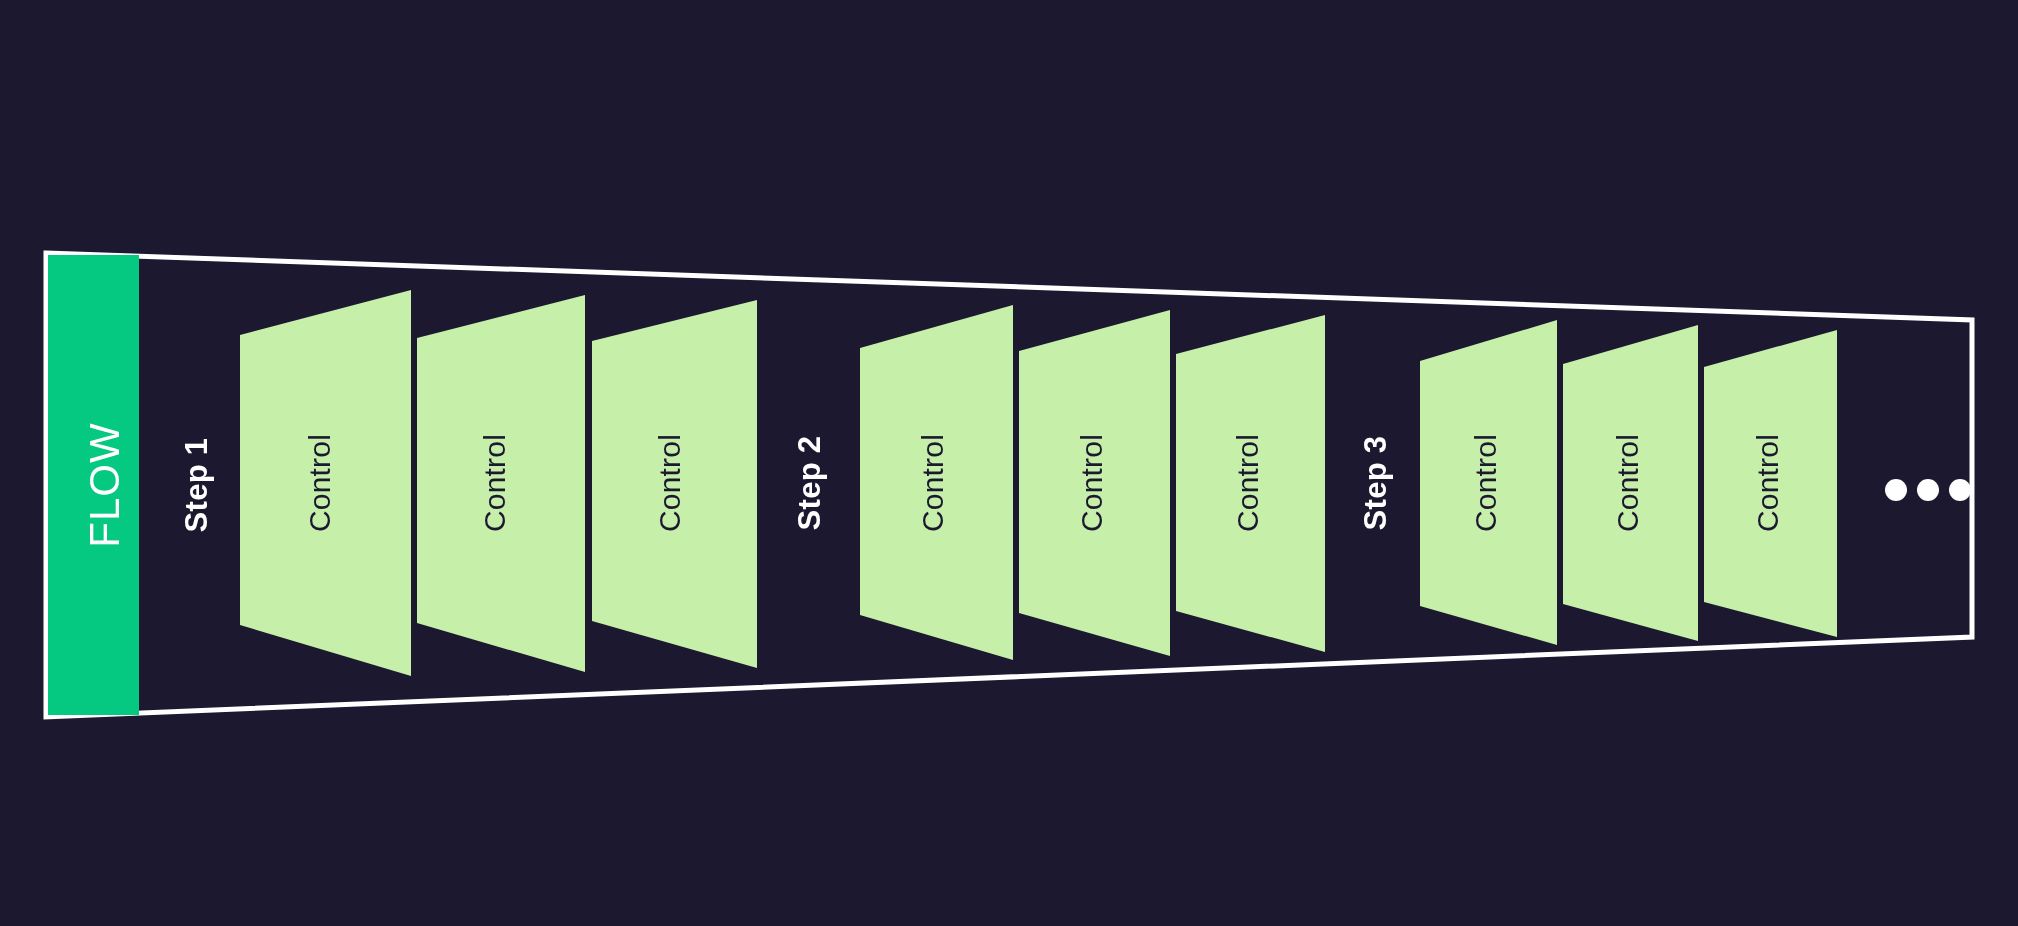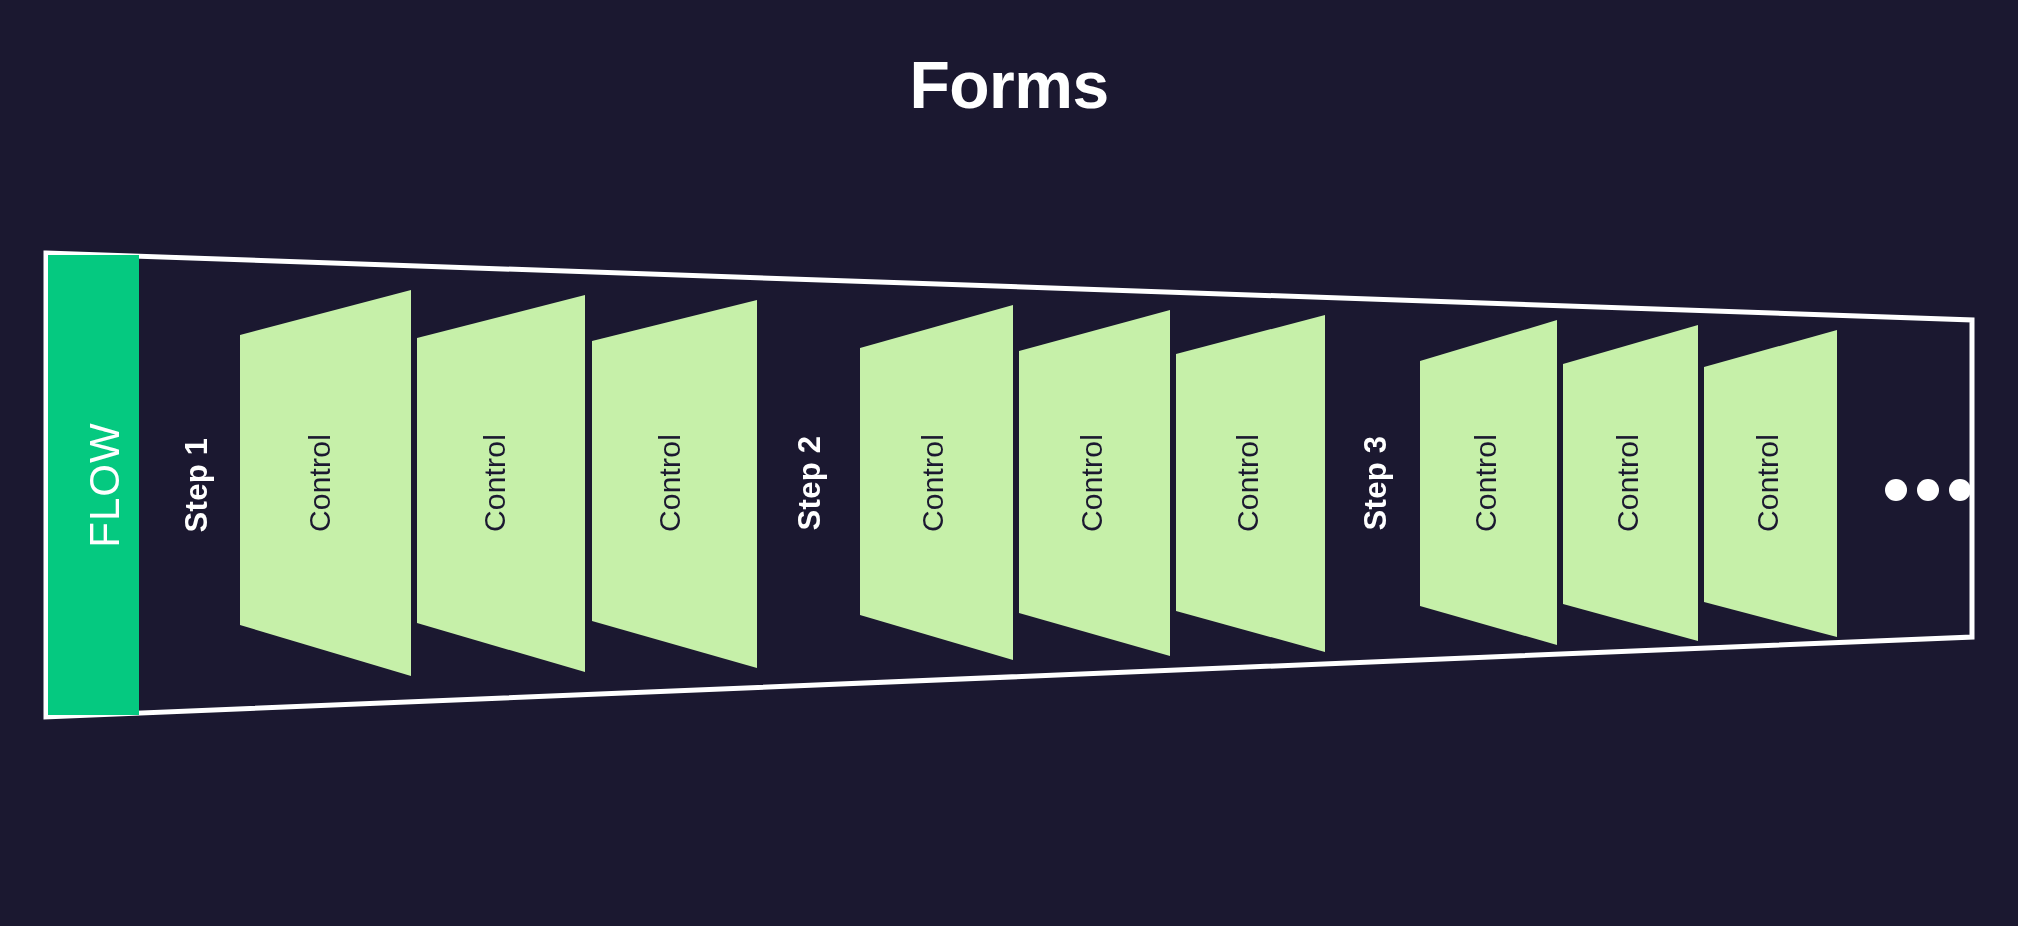--- a/index.html
+++ b/index.html
@@ -56,21 +56,20 @@
     font-size: 30px;
     font-weight: normal;
     letter-spacing: 0.2px;
   }
 </style>
 </head>
 <body>
 
 <div id="stage">
 
-  <div id="page-title">Forms</div>
 
   <svg id="funnel-svg" width="2018" height="926" viewBox="0 0 2018 926">
 
     <polygon points="46,253 1972,320 1972,637 46,717" fill="none" stroke="#ffffff" stroke-width="5"></polygon>
 
     <g>
       <rect x="48" y="255" width="91" height="460" fill="#05c980"></rect>
       <text class="vlabel flow-label" x="0" y="0" transform="translate(108,485) rotate(-90)" text-anchor="middle" dominant-baseline="middle">FLOW</text>
     </g>
 

